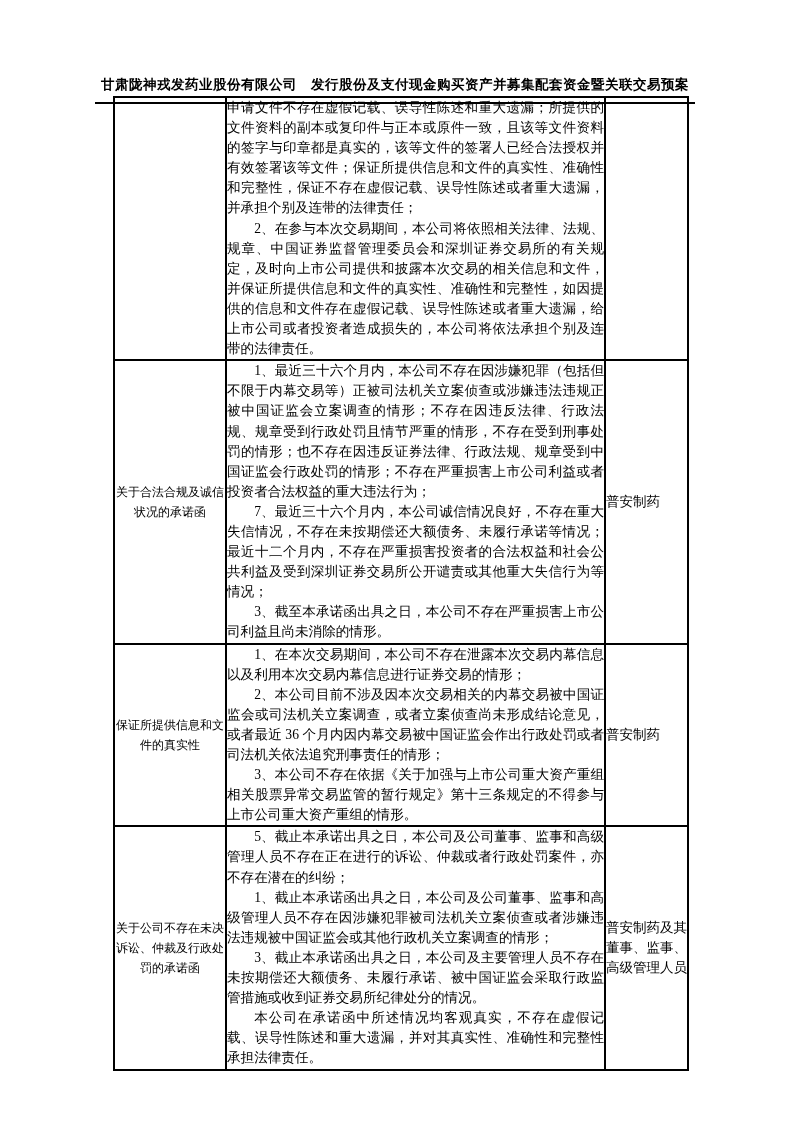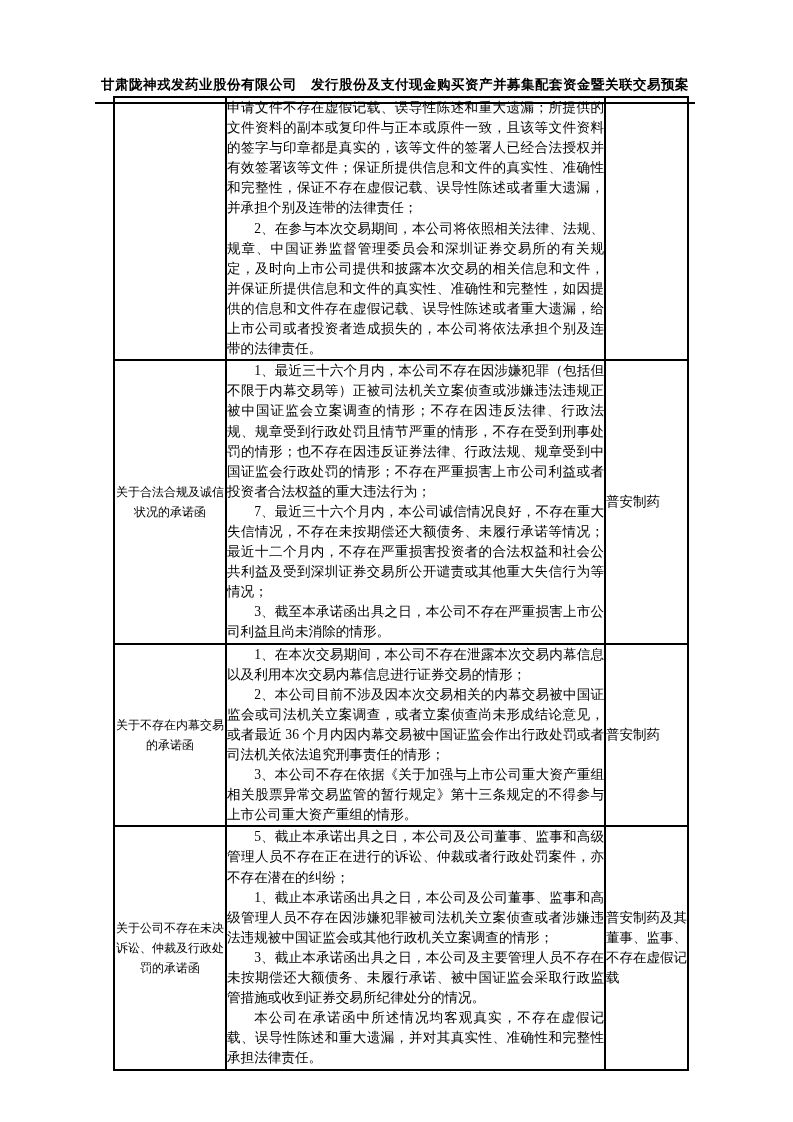--- a/index.html
+++ b/index.html
@@ -112,21 +112,21 @@
           <p class="para indent">7、最近三十六个月内，本公司诚信情况良好，不存在重大失信情况，不存在未按期偿还大额债务、未履行承诺等情况；最近十二个月内，不存在严重损害投资者的合法权益和社会公共利益及受到深圳证券交易所公开谴责或其他重大失信行为等情况；</p>
           <p class="para indent">3、截至本承诺函出具之日，本公司不存在严重损害上市公司利益且尚未消除的情形。</p>
         </td>
         <td class="col-party">
           <div>普安制药</div>
         </td>
       </tr>
 
       <tr class="row-3">
         <td class="col-name">
-          <div>关于不存在内幕交易的承诺函</div>
+          <div>保证所提供信息和文件的真实性</div>
         </td>
         <td class="col-content">
           <p class="para indent">1、在本次交易期间，本公司不存在泄露本次交易内幕信息以及利用本次交易内幕信息进行证券交易的情形；</p>
           <p class="para indent">2、本公司目前不涉及因本次交易相关的内幕交易被中国证监会或司法机关立案调查，或者立案侦查尚未形成结论意见，或者最近 36 个月内因内幕交易被中国证监会作出行政处罚或者司法机关依法追究刑事责任的情形；</p>
           <p class="para indent">3、本公司不存在依据《关于加强与上市公司重大资产重组相关股票异常交易监管的暂行规定》第十三条规定的不得参与上市公司重大资产重组的情形。</p>
         </td>
         <td class="col-party">
           <div>普安制药</div>
         </td>
       </tr>
@@ -135,20 +135,20 @@
         <td class="col-name">
           <div>关于公司不存在未决诉讼、仲裁及行政处罚的承诺函</div>
         </td>
         <td class="col-content">
           <p class="para indent">5、截止本承诺出具之日，本公司及公司董事、监事和高级管理人员不存在正在进行的诉讼、仲裁或者行政处罚案件，亦不存在潜在的纠纷；</p>
           <p class="para indent">1、截止本承诺函出具之日，本公司及公司董事、监事和高级管理人员不存在因涉嫌犯罪被司法机关立案侦查或者涉嫌违法违规被中国证监会或其他行政机关立案调查的情形；</p>
           <p class="para indent">3、截止本承诺函出具之日，本公司及主要管理人员不存在未按期偿还大额债务、未履行承诺、被中国证监会采取行政监管措施或收到证券交易所纪律处分的情况。</p>
           <p class="para indent">本公司在承诺函中所述情况均客观真实，不存在虚假记载、误导性陈述和重大遗漏，并对其真实性、准确性和完整性承担法律责任。</p>
         </td>
         <td class="col-party">
-          <div>普安制药及其董事、监事、不存在虚假记载</div>
+          <div>普安制药及其董事、监事、高级管理人员</div>
         </td>
       </tr>
     </tbody>
   </table>
 
 
 </div>
 
 </body></html>

